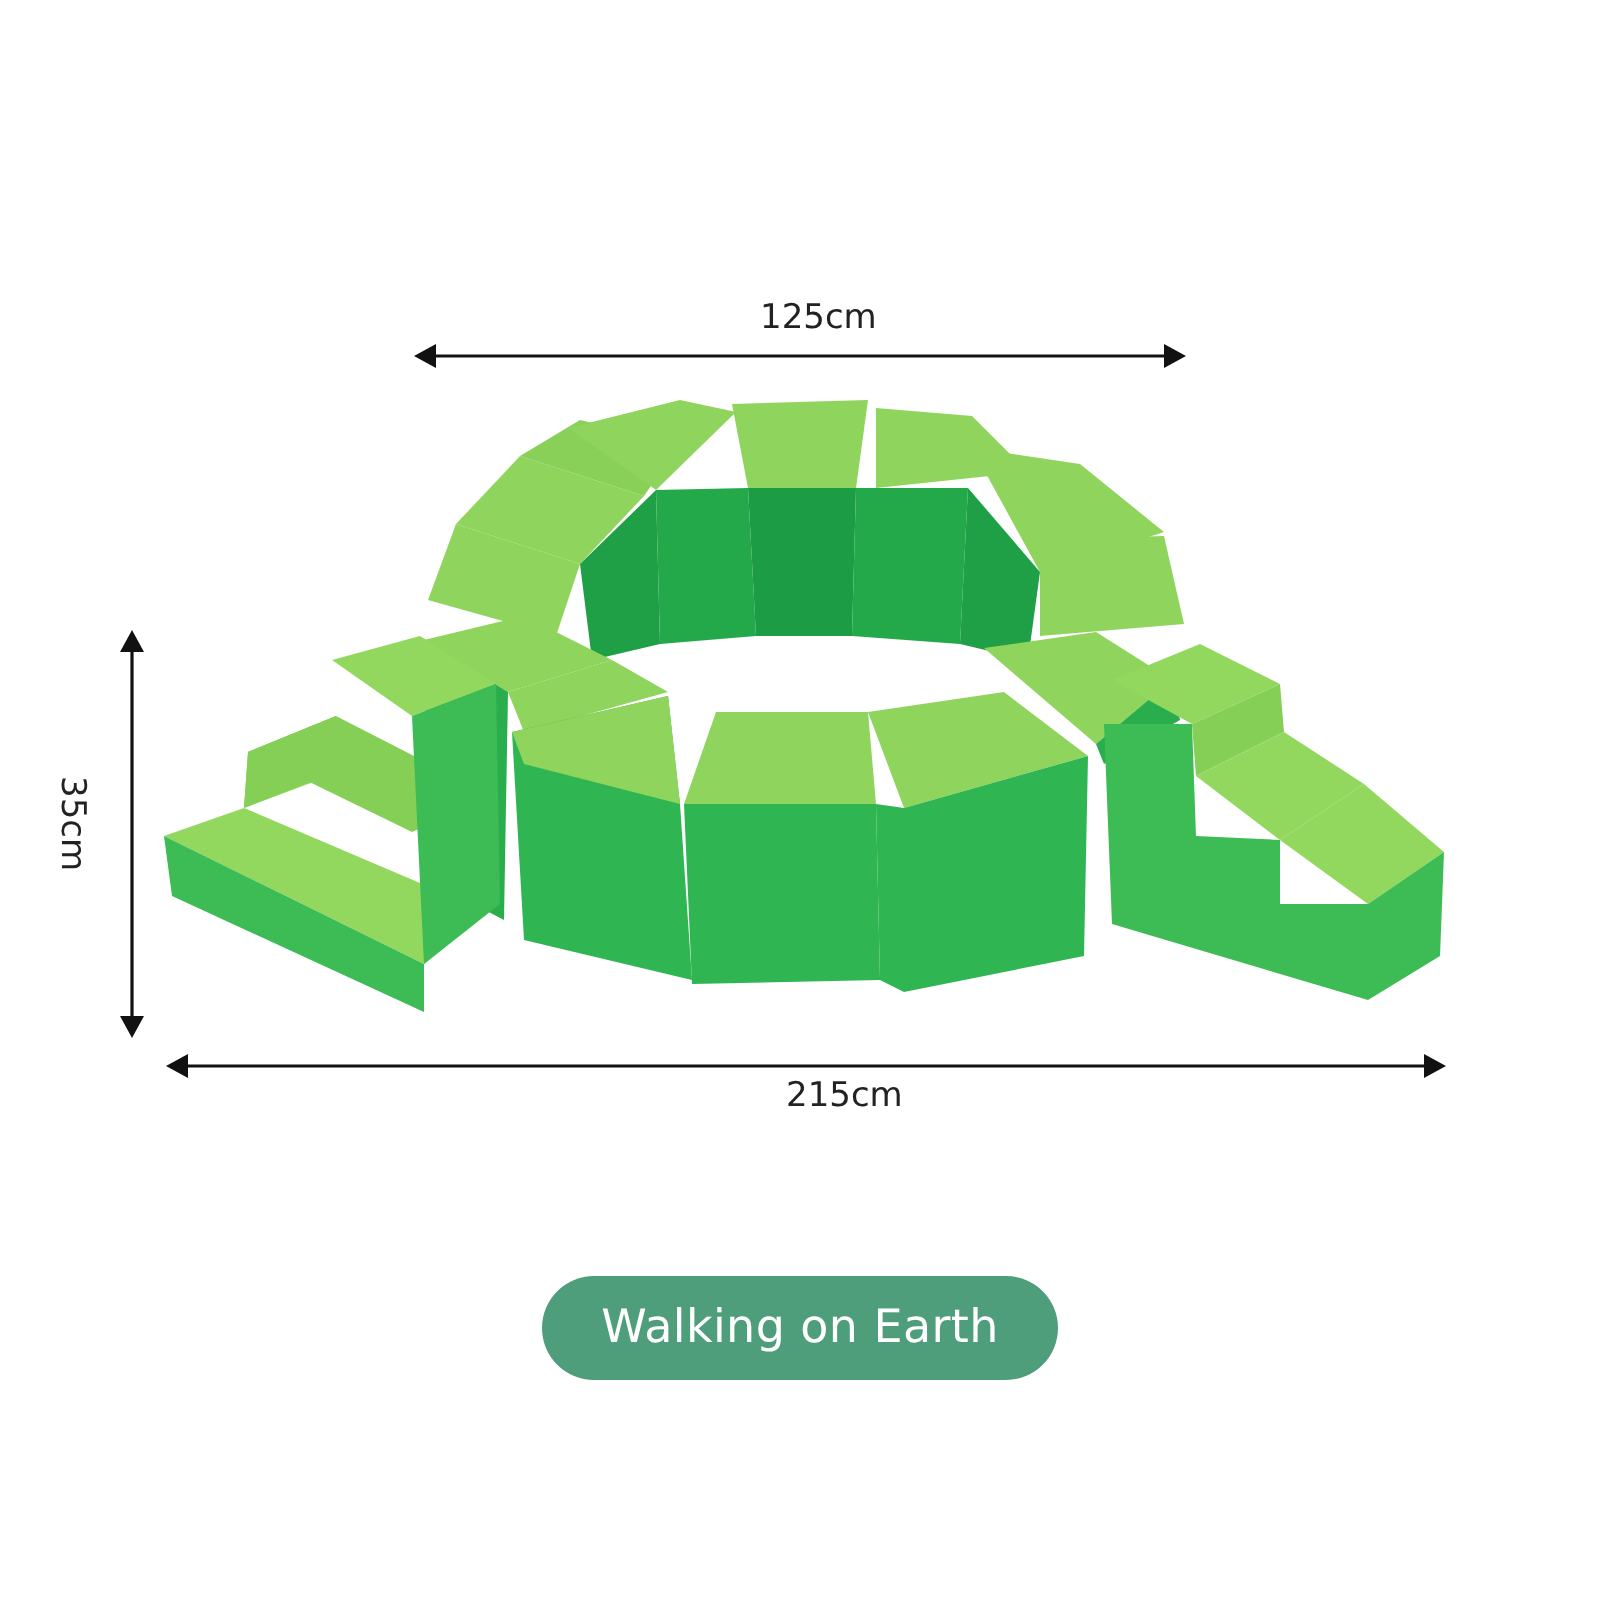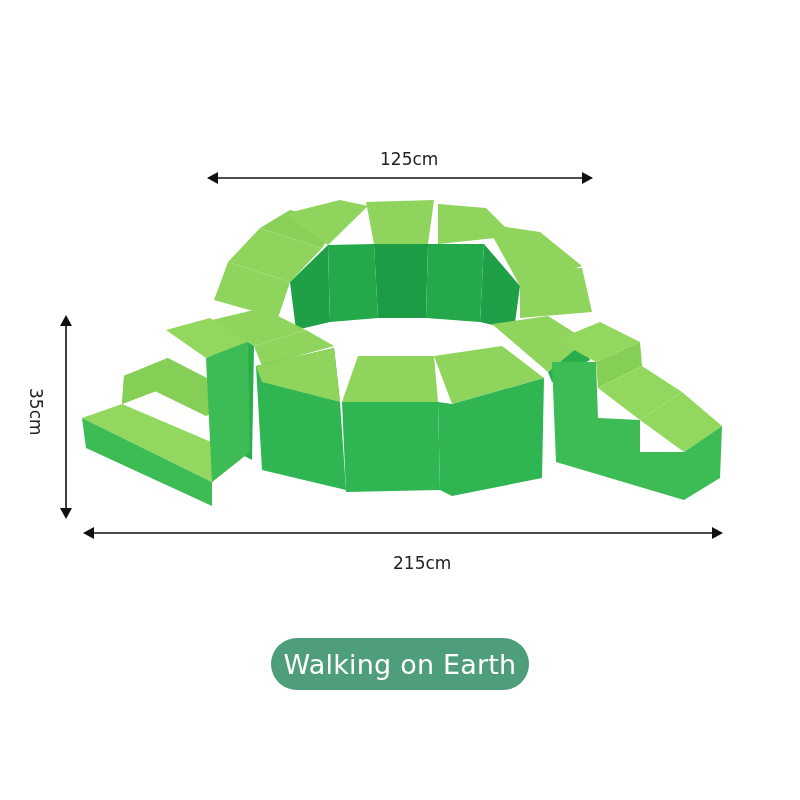--- a/index.html
+++ b/index.html
@@ -1,27 +1,27 @@
 <!DOCTYPE html>
 <html><head>
   <meta charset="utf-8">
   <style>
     html, body { margin: 0; padding: 0; background: #ffffff; }
     body { width: 800px; height: 800px; position: relative; overflow: hidden;
            font-family: "DejaVu Sans", "Liberation Sans", sans-serif; }
     .product { position: absolute; left: 0; top: 0; width: 800px; height: 800px; }
     .dim-label { position: absolute; font-size: 17px; color: #222; white-space: nowrap; }
     .dim-top { left: 380px; top: 149px; }
-    .dim-bottom { left: 393px; top: 538px; margin-top: 15px; }
+    .dim-bottom { left: 393px; top: 538px; }
     .dim-side { left: 28px; top: 400px; transform: rotate(90deg); transform-origin: left top; }
     .dim-side span { display: inline-block; transform: translate(-12px, -18px); }
     .pill { position: absolute; left: 271px; top: 638px; width: 258px; height: 52px;
             border-radius: 26px; background: #4e9e7c; color: #ffffff;
             display: flex; align-items: center; justify-content: center;
-            font-size: 27px; letter-spacing: 0.2px; cursor: pointer; }
+            font-size: 23px; letter-spacing: 0.2px; cursor: pointer; }
   </style>
 </head>
 <body>
 
 <svg class="product" viewBox="0 0 800 800" xmlns="http://www.w3.org/2000/svg">
 
   <g fill="#111" stroke="#111">
     <line x1="214" y1="178" x2="586" y2="178" stroke-width="1.6"></line>
     <polygon points="207,178 218,172 218,184" stroke="none"></polygon>
     <polygon points="593,178 582,172 582,184" stroke="none"></polygon>

